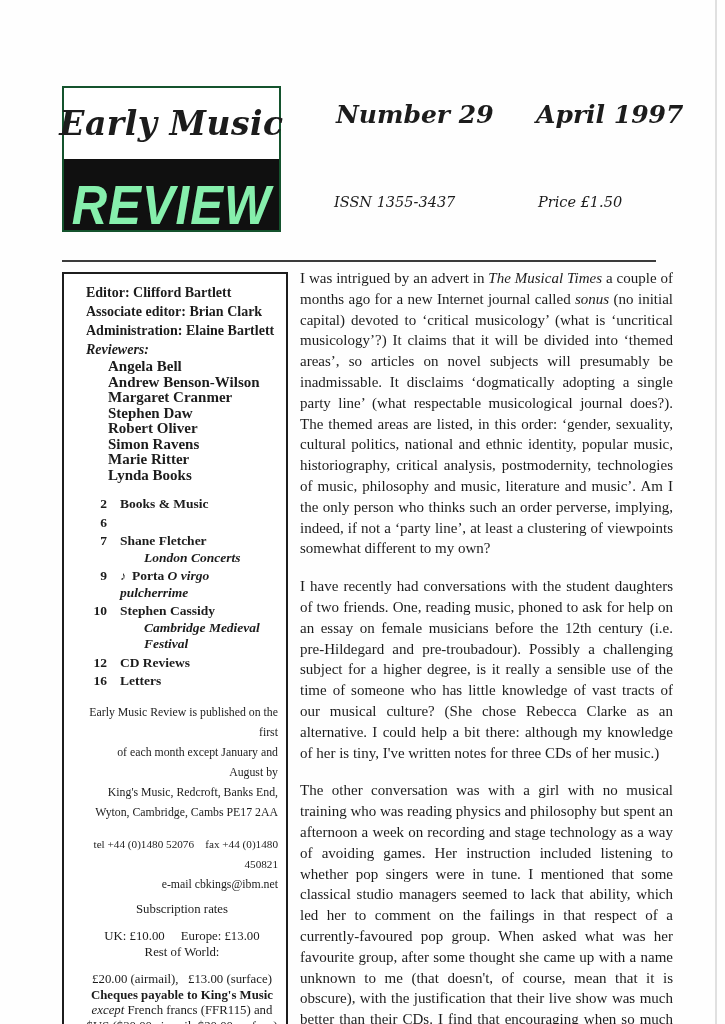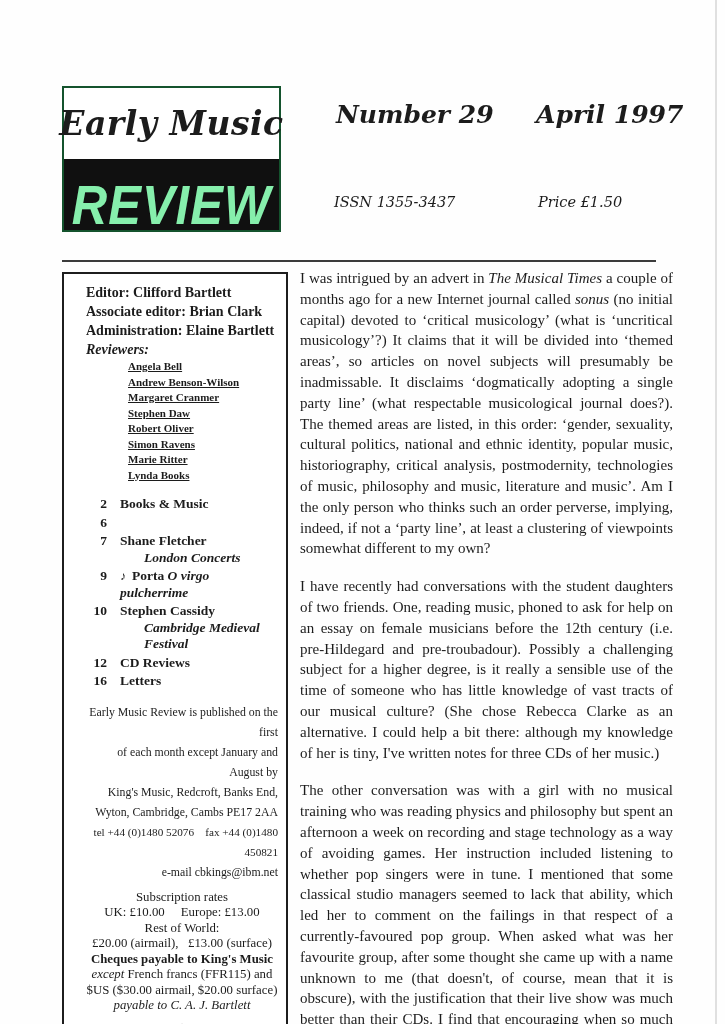--- a/index.html
+++ b/index.html
@@ -20,32 +20,32 @@
         font-style:italic;font-weight:bold;font-size:25px;}
   .issn{position:absolute;left:334px;top:194px;font-family:"DejaVu Serif",serif;font-style:italic;font-size:14.5px;}
   .price{position:absolute;left:538px;top:194px;font-family:"DejaVu Serif",serif;font-style:italic;font-size:14.5px;text-align:center;}
   .header-rule{position:absolute;left:62px;top:260px;width:594px;height:2px;background:#3c3c3c;}
   .scan-edge{position:absolute;right:8px;top:0;width:2px;height:1024px;background:#e0e0e0;}
   
   .sidebar{position:absolute;left:62px;top:272px;width:226px;height:890px;
         border:2px solid #1d1d1d;box-sizing:border-box;padding:9px 8px 0 22px;background:#fff;}
   .staff-line{font-size:14px;font-weight:bold;line-height:19px;}
   .reviewers-label{font-size:14px;font-weight:bold;font-style:italic;line-height:18px;margin-top:1px;}
-  .reviewer-name{margin-left:42px;font-size:11px;font-weight:bold;line-height:15.5px;text-decoration:underline;}
+  .reviewer-name{margin-left:22px;font-size:15px;font-weight:bold;line-height:15.5px;}
   .toc{margin-top:13px;}
   .toc-row{display:flex;margin-top:2px;}
   .toc-num{width:21px;flex:none;text-align:right;font-weight:bold;font-size:13.5px;line-height:16.5px;margin-right:13px;}
   .toc-body{font-size:13.5px;line-height:16.5px;font-weight:bold;}
   .toc-sub{font-style:italic;margin-left:24px;}
   .note-glyph{font-size:12px;margin-right:6px;}
   .it{font-style:italic;}
   
   .publisher{margin-top:12px;text-align:right;font-size:11.8px;line-height:20px;}
   .publisher .small{font-size:11.2px;}
-  .keep-spaces{white-space:pre-wrap;}
+  .keep-spaces{white-space:pre-wrap;margin-top:12px;}
   .subscription{margin-top:8px;text-align:center;font-size:12.8px;line-height:15.5px;}
   .sub-bold{font-weight:bold;}
   .sub-italic{font-style:italic;}
   .crown-wrap{margin-top:5px;text-align:center;}
   
   .main{position:absolute;left:300px;top:268px;width:373px;font-size:15px;line-height:20.8px;text-align:justify;}
   .main p{margin:0 0 17px 0;}
 </style>
 </head>
 <body>

